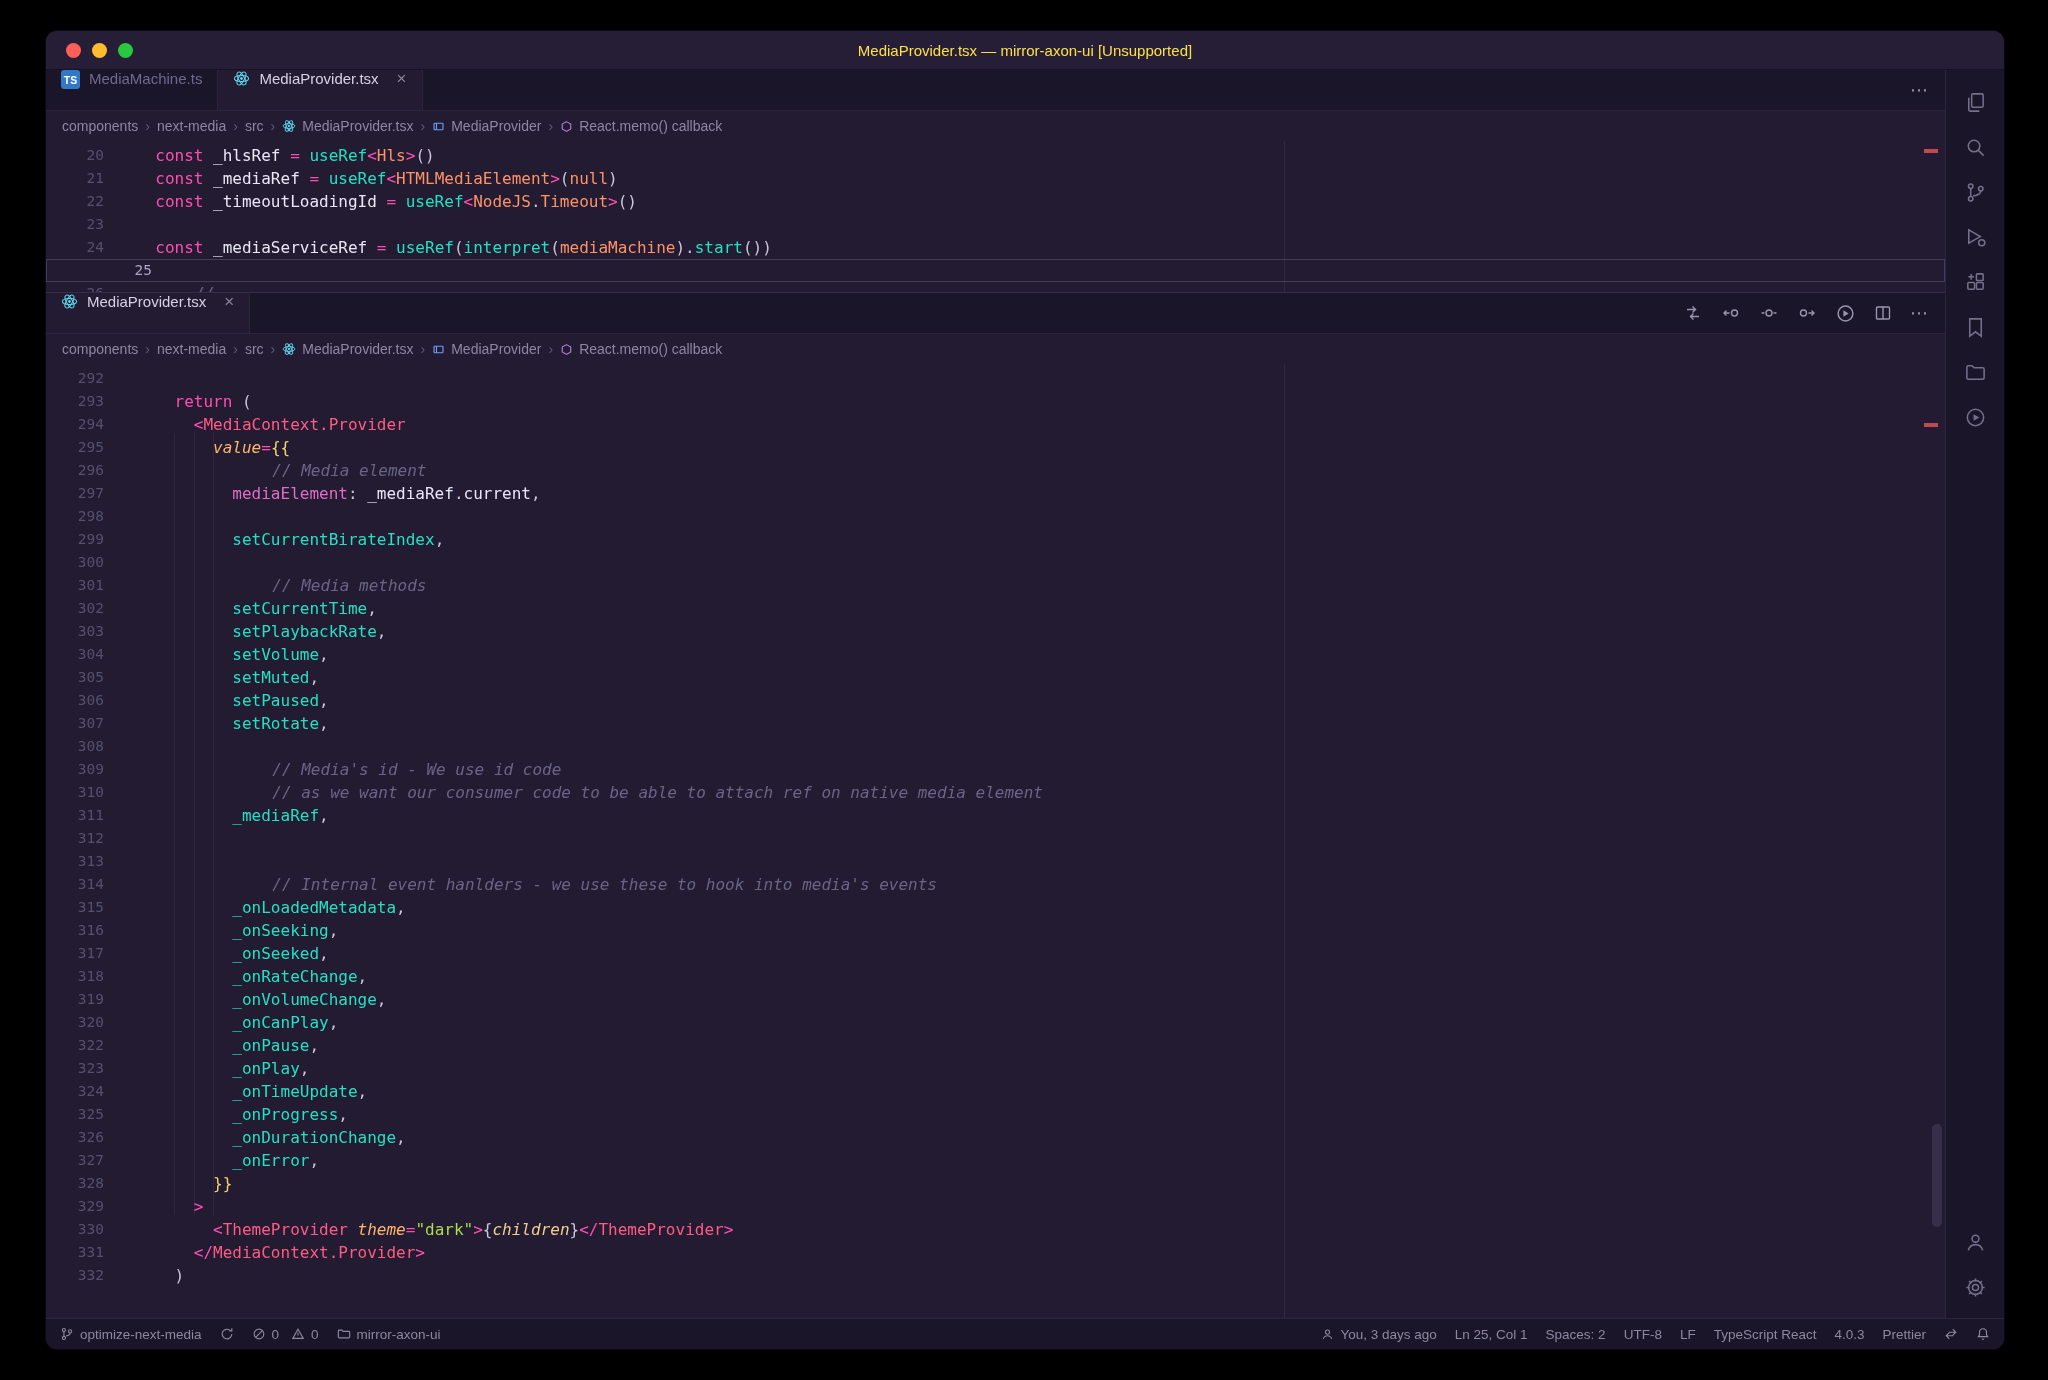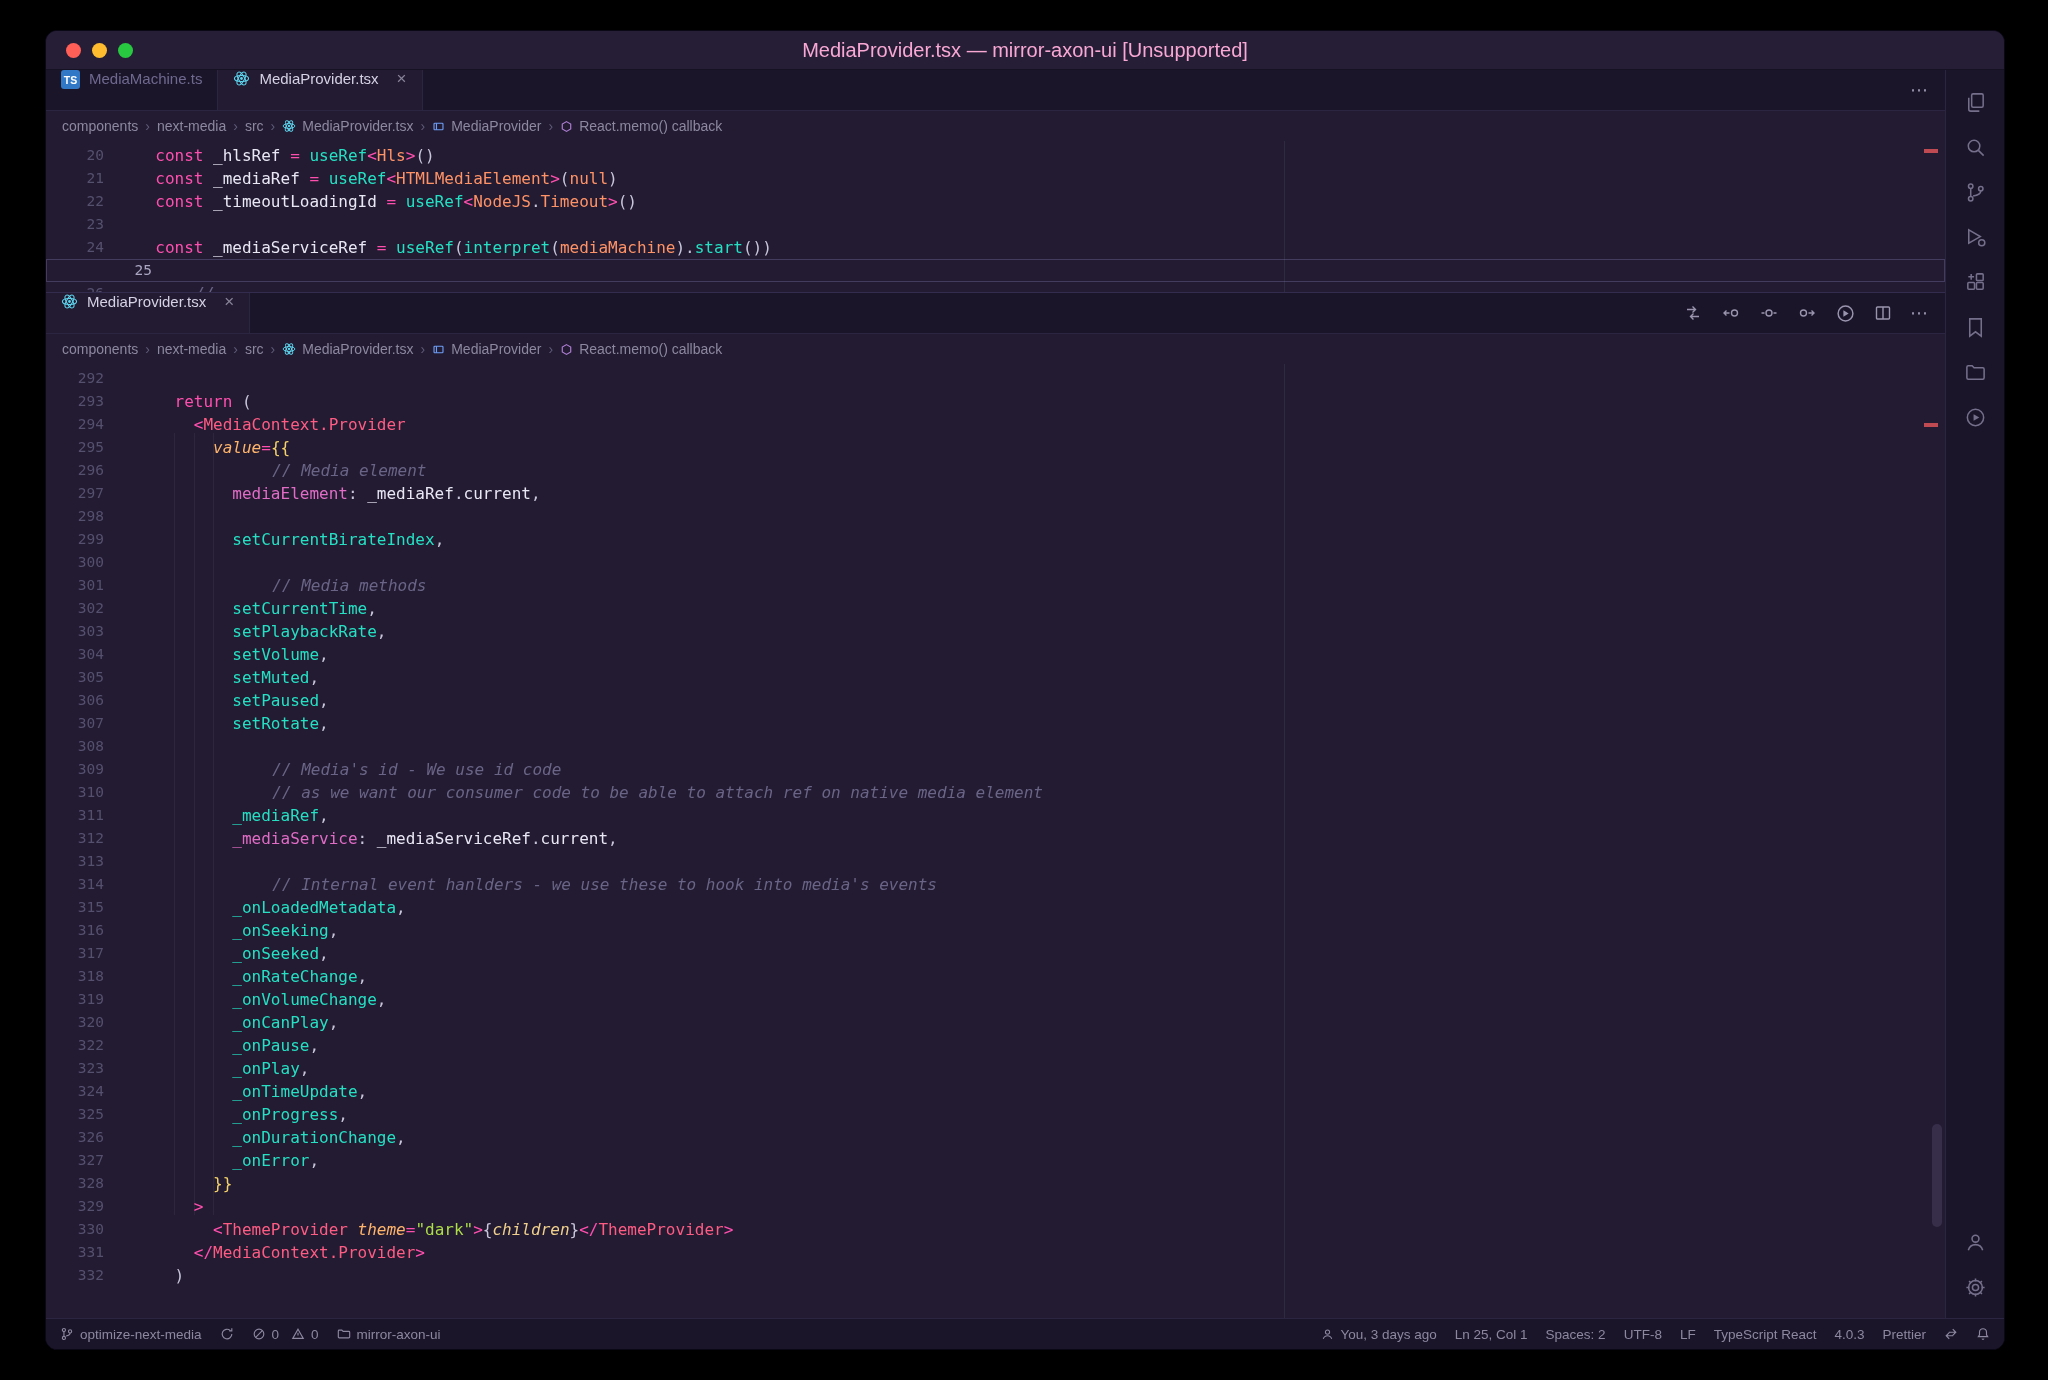--- a/index.html
+++ b/index.html
@@ -4,21 +4,21 @@
 <style>
   html,body{margin:0;padding:0;}
   body{width:2048px;height:1380px;background:#000;position:relative;font-family:"Liberation Sans",sans-serif;overflow:hidden;}
   .window{position:absolute;left:45px;top:30px;width:1958px;height:1318px;border-radius:12px;overflow:hidden;
           background:var(--bg-editor);display:flex;flex-direction:column;border:1px solid #0b0816;}
   
   .titlebar{height:38px;flex:none;background:var(--bg-titlebar);border-bottom:1px solid #161123;position:relative;display:flex;align-items:center;}
   .traffic{display:flex;gap:11px;margin-left:20px;z-index:2;}
   .dot{width:15px;height:15px;border-radius:50%;}
   .dot.red{background:var(--traffic-red);} .dot.yellow{background:var(--traffic-yellow);} .dot.green{background:var(--traffic-green);}
-  .title{position:absolute;left:0;right:0;text-align:center;color:#f9a8d4;font-size:20px;}
+  .title{position:absolute;left:0;right:0;text-align:center;color:#fde047;font-size:15px;}
   
   .main{flex:1;display:flex;min-height:0;}
   .editor-col{flex:1;min-width:0;display:flex;flex-direction:column;}
   
   .tabbar{height:40px;flex:none;background:var(--bg-shell);border-bottom:1px solid var(--border);display:flex;align-items:stretch;position:relative;}
   .tab{display:flex;align-items:flex-start;gap:9px;padding:0 15px;font-size:15px;border-right:1px solid var(--border);color:#6f6990;cursor:default;}
   .tab.active{background:var(--bg-editor);color:#d6d1e4;}
   .tab .close{margin-left:9px;color:#8a8499;font-size:17px;line-height:1;}
   .ticon{width:19px;height:19px;border-radius:3px;background:var(--ts-icon);color:#fff;font-size:10.5px;font-weight:bold;display:flex;align-items:center;justify-content:center;flex:none;}
   .ricon{display:flex;align-items:center;flex:none;}
@@ -281,21 +281,21 @@
               <div class="line"><span class="ln">302</span><span class="lc">          <span class="tk-f">setCurrentTime</span><span class="tk-p">,</span></span></div>
               <div class="line"><span class="ln">303</span><span class="lc">          <span class="tk-f">setPlaybackRate</span><span class="tk-p">,</span></span></div>
               <div class="line"><span class="ln">304</span><span class="lc">          <span class="tk-f">setVolume</span><span class="tk-p">,</span></span></div>
               <div class="line"><span class="ln">305</span><span class="lc">          <span class="tk-f">setMuted</span><span class="tk-p">,</span></span></div>
               <div class="line"><span class="ln">306</span><span class="lc">          <span class="tk-f">setPaused</span><span class="tk-p">,</span></span></div>
               <div class="line"><span class="ln">307</span><span class="lc">          <span class="tk-f">setRotate</span><span class="tk-p">,</span></span></div>
               <div class="line"><span class="ln">308</span><span class="lc"></span></div>
               <div class="line"><span class="ln">309</span><span class="lc">          <span class="tk-c">// Media's id - We use id code</span></span></div>
               <div class="line"><span class="ln">310</span><span class="lc">          <span class="tk-c">// as we want our consumer code to be able to attach ref on native media element</span></span></div>
               <div class="line"><span class="ln">311</span><span class="lc">          <span class="tk-f">_mediaRef</span><span class="tk-p">,</span></span></div>
-              <div class="line"><span class="ln">312</span><span class="lc">          <span class="tk-key">_mediaService</span><span class="tk-p">: </span><span class="tk-v">_mediaServiceRef</span><span class="tk-p">.</span><span class="tk-v">current</span><span class="tk-p">,</span></span></div>
+              <div class="line"><span class="ln">312</span></div>
               <div class="line"><span class="ln">313</span><span class="lc"></span></div>
               <div class="line"><span class="ln">314</span><span class="lc">          <span class="tk-c">// Internal event hanlders - we use these to hook into media's events</span></span></div>
               <div class="line"><span class="ln">315</span><span class="lc">          <span class="tk-f">_onLoadedMetadata</span><span class="tk-p">,</span></span></div>
               <div class="line"><span class="ln">316</span><span class="lc">          <span class="tk-f">_onSeeking</span><span class="tk-p">,</span></span></div>
               <div class="line"><span class="ln">317</span><span class="lc">          <span class="tk-f">_onSeeked</span><span class="tk-p">,</span></span></div>
               <div class="line"><span class="ln">318</span><span class="lc">          <span class="tk-f">_onRateChange</span><span class="tk-p">,</span></span></div>
               <div class="line"><span class="ln">319</span><span class="lc">          <span class="tk-f">_onVolumeChange</span><span class="tk-p">,</span></span></div>
               <div class="line"><span class="ln">320</span><span class="lc">          <span class="tk-f">_onCanPlay</span><span class="tk-p">,</span></span></div>
               <div class="line"><span class="ln">322</span><span class="lc">          <span class="tk-f">_onPause</span><span class="tk-p">,</span></span></div>
               <div class="line"><span class="ln">323</span><span class="lc">          <span class="tk-f">_onPlay</span><span class="tk-p">,</span></span></div>

